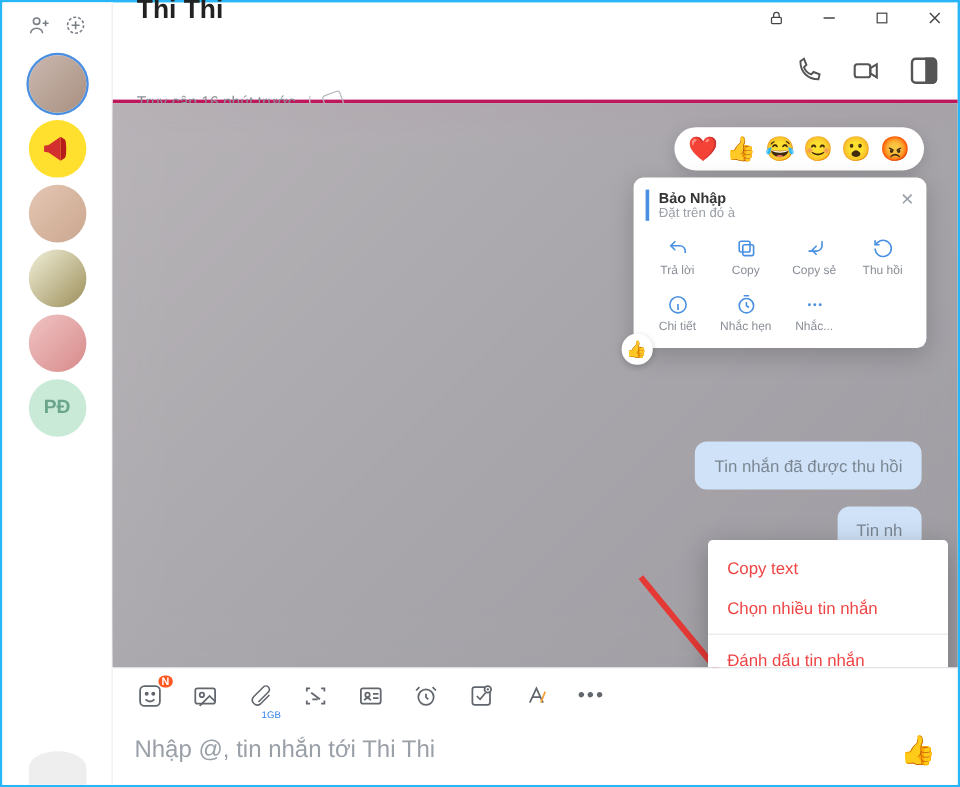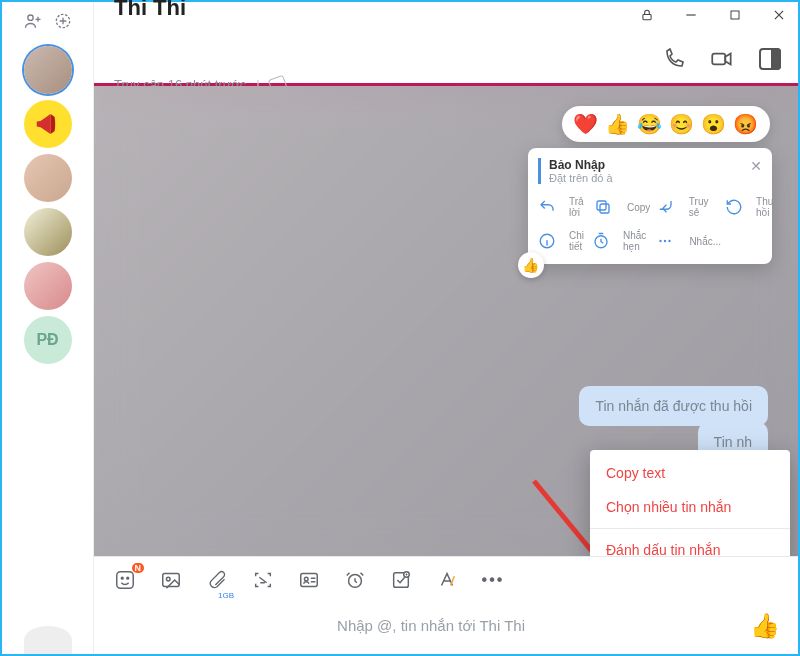--- a/index.html
+++ b/index.html
@@ -34,43 +34,43 @@
   
   .reactions{position:absolute;top:20px;right:28px;background:#fff;border-radius:999px;padding:6px 12px;display:flex;gap:8px;box-shadow:0 4px 14px rgba(0,0,0,.15);}
   .emoji{width:24px;height:24px;border-radius:50%;display:flex;align-items:center;justify-content:center;font-size:20px;}
   
   .action-card{position:absolute;top:62px;right:26px;width:244px;background:#fff;border-radius:8px;box-shadow:0 6px 20px rgba(0,0,0,.18);padding:10px 10px 8px;}
   .card-head{display:flex;justify-content:space-between;align-items:flex-start;border-left:3px solid #4a90e2;padding-left:8px;margin-bottom:8px;}
   .card-name{font-size:12px;font-weight:700;color:#333;}
   .card-sub{font-size:11px;color:#9aa0a8;}
   .card-close{color:#9aa0a8;cursor:pointer;font-size:14px;}
   .card-grid{display:grid;grid-template-columns:repeat(4,1fr);gap:4px;}
-  .card-cell{display:flex;flex-direction:row;align-items:center;gap:13px;padding:4px 0;cursor:pointer;}
+  .card-cell{display:flex;flex-direction:column;align-items:center;gap:2px;padding:4px 0;cursor:pointer;}
   .card-cell .ci{width:22px;height:22px;display:flex;align-items:center;justify-content:center;color:#4a90e2;}
   .card-cell .lbl{font-size:10px;color:#8a8f97;}
   .thumb{position:absolute;left:-10px;bottom:-14px;background:#fff;border-radius:999px;box-shadow:0 2px 6px rgba(0,0,0,.2);width:26px;height:26px;display:flex;align-items:center;justify-content:center;font-size:14px;}
   
   .bubble{position:absolute;right:30px;background:#cfe2f7;color:#7b8693;font-size:14px;padding:12px 16px;border-radius:10px;}
-  .bubble1{top:300px;}
+  .bubble1{top:282px;}
   .bubble2{top:336px;}
   
   .ctx{position:absolute;right:8px;top:364px;width:200px;background:#fff;border-radius:4px;box-shadow:0 6px 24px rgba(0,0,0,.25);padding:6px 0;z-index:10;}
   .ctx-item{padding:9px 16px;font-size:14px;color:#ef4444;cursor:pointer;}
   .ctx-sep{height:1px;background:#e6e8eb;margin:4px 0;}
   
   .arrow{position:absolute;left:430px;top:385px;pointer-events:none;}
   
   .composer{height:98px;border-top:1px solid #e6e8eb;background:#fff;display:flex;flex-direction:column;}
   .tools{display:flex;align-items:center;gap:20px;padding:10px 18px 4px;}
   .tool{width:26px;height:26px;display:flex;align-items:center;justify-content:center;color:#62666d;cursor:pointer;position:relative;}
   .tool .badge{position:absolute;top:-4px;right:-6px;background:#ff5722;color:#fff;font-size:9px;border-radius:999px;padding:0 3px;font-weight:700;}
   .tool .sub{position:absolute;bottom:-7px;left:14px;font-size:8px;color:#2f80ed;font-weight:400;}
   .dots{letter-spacing:2px;font-weight:700;}
   .input-row{flex:1;display:flex;align-items:center;padding:0 18px;}
-  .input-row input{flex:1;border:none;outline:none;font-size:15px;color:#1d4ed8;text-align:center;}
+  .input-row input{flex:1;border:none;outline:none;font-size:20px;color:#1d4ed8;}
   .input-row input::placeholder{color:#9aa0a8;}
   .thumbbtn{font-size:24px;filter:saturate(1.1);}
 </style>
 </head>
 <body>
 
 <div class="app">
 
   <div class="sidebar">
     <div class="sidebar-top">
@@ -193,21 +193,21 @@
                 </div>
                 <div class="lbl">Copy</div>
               </div>
             <div class="card-cell">
                 <div class="ci">
                   <svg width="18" height="18" viewBox="0 0 24 24" fill="none" stroke="currentColor" stroke-width="1.8">
                     <path d="M14 9l-5 5 5 5"></path>
                     <path d="M20 4v5a6 6 0 0 1-6 6H5"></path>
                   </svg>
                 </div>
-                <div class="lbl">Truy sẻ</div>
+                <div class="lbl">Copy sẻ</div>
               </div>
             <div class="card-cell">
                 <div class="ci">
                   <svg width="18" height="18" viewBox="0 0 24 24" fill="none" stroke="currentColor" stroke-width="1.8">
                     <path d="M3 12a9 9 0 1 0 3-6.7L3 8"></path>
                     <path d="M3 3v5h5"></path>
                   </svg>
                 </div>
                 <div class="lbl">Thu hồi</div>
               </div>

